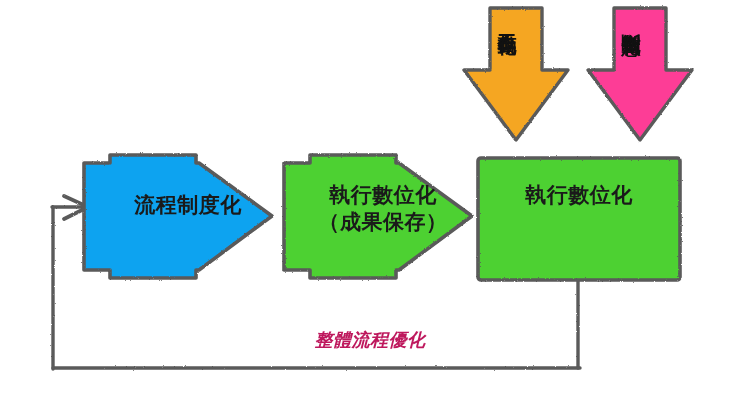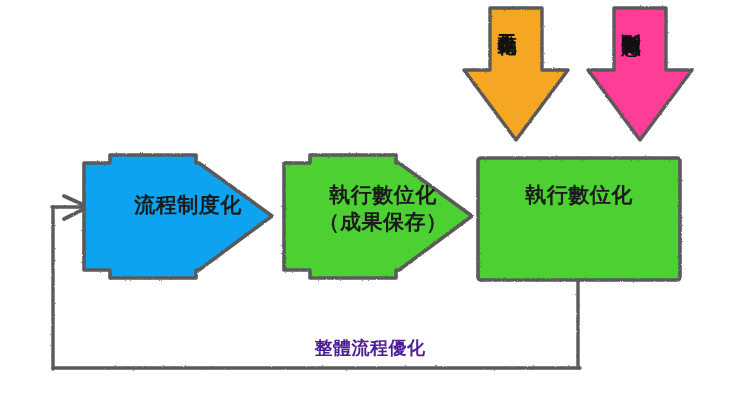--- a/index.html
+++ b/index.html
@@ -70,24 +70,25 @@
     top: 18px;
     height: 110px;
   }
   .label-pink {
     left: 622px;
     top: 18px;
     height: 110px;
   }
   .label-loop {
     left: 250px;
-    top: 336px;
+    top: 328px;
     width: 240px;
     font-size: 18px;
-    color: #4c1d95;
+    color: #be185d;
+    font-style: italic;
   }
 </style>
 </head>
 <body>
 
 <div id="canvas">
 
   <svg class="svg-layer" viewBox="0 0 740 416" xmlns="http://www.w3.org/2000/svg">
 
     <defs>

